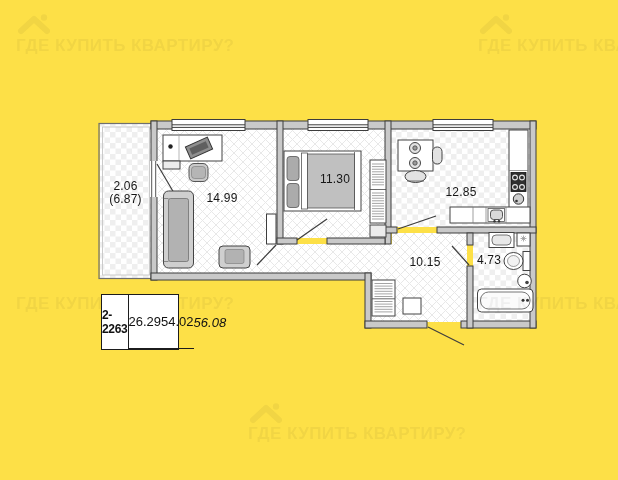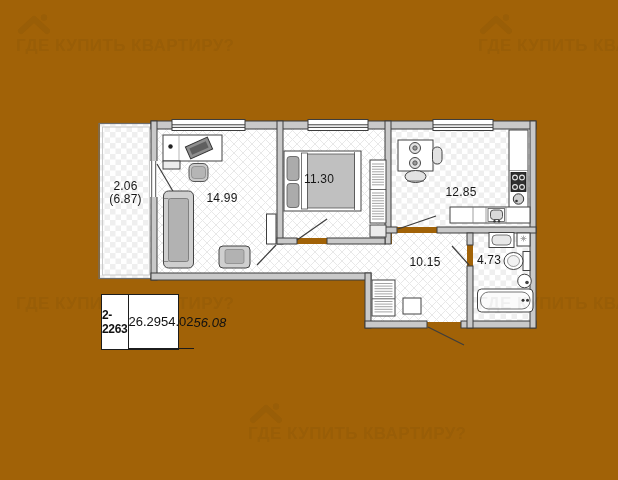--- a/index.html
+++ b/index.html
@@ -1,17 +1,17 @@
 <!DOCTYPE html>
 <html><head>
 <meta charset="utf-8">
 <style>
   html,body{margin:0;padding:0;background:#fff;}
   .screen{
-    position:relative;width:618px;height:480px;background:#a16207;
+    position:relative;width:618px;height:480px;background:#fde047;
     overflow:hidden;font-family:"Liberation Sans",sans-serif;
   }
   .plan-svg{position:absolute;left:0;top:0;z-index:1;}
   .room-label{
     position:absolute;z-index:2;text-align:center;color:#161616;
     font-size:12px;line-height:13px;letter-spacing:0.2px;white-space:nowrap;
   }
   .wm{
     position:absolute;z-index:3;color:rgba(10,10,10,0.05);font-weight:700;
     font-size:17px;line-height:17px;letter-spacing:0.4px;white-space:nowrap;
@@ -220,21 +220,21 @@
     <g>
       <rect x="403" y="298" width="18" height="16" fill="#ffffff" stroke="#444" stroke-width="1"></rect>
     </g>
   </svg>
 
   <div class="room-label" style="left:98px;top:180px;width:55px;">
     <div>2.06</div>
     <div>(6.87)</div>
   </div>
   <div class="room-label" style="left:192px;top:192px;width:60px;">14.99</div>
-  <div class="room-label" style="left:289px;top:173px;width:60px;">11.30</div>
+  <div class="room-label" style="left:305px;top:173px;width:60px;">11.30</div>
   <div class="room-label" style="left:431px;top:186px;width:60px;">12.85</div>
   <div class="room-label" style="left:395px;top:256px;width:60px;">10.15</div>
   <div class="room-label" style="left:459px;top:254px;width:60px;">4.73</div>
 
   <svg class="wm-icon" style="left:17px;top:12px;" width="34" height="23" viewBox="0 0 34 23">
     <path d="M4,19 L17,7 L30,19" stroke="rgba(10,10,10,0.05)" stroke-width="6" fill="none" stroke-linecap="round" stroke-linejoin="round"></path>
     <circle cx="27" cy="5.5" r="3.2" fill="rgba(10,10,10,0.05)"></circle>
   </svg>
   <div class="wm" style="left:16px;top:37px;">ГДЕ КУПИТЬ КВАРТИРУ?</div>
 

